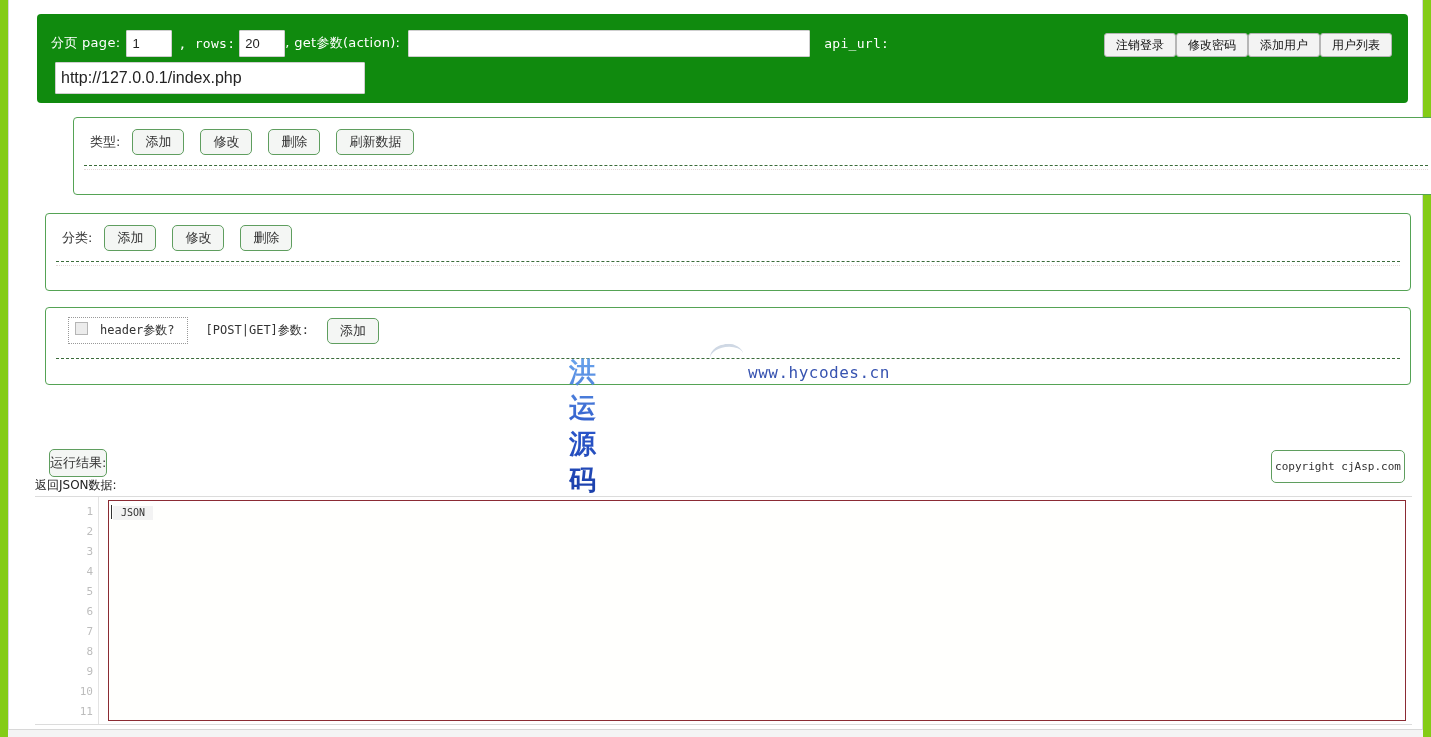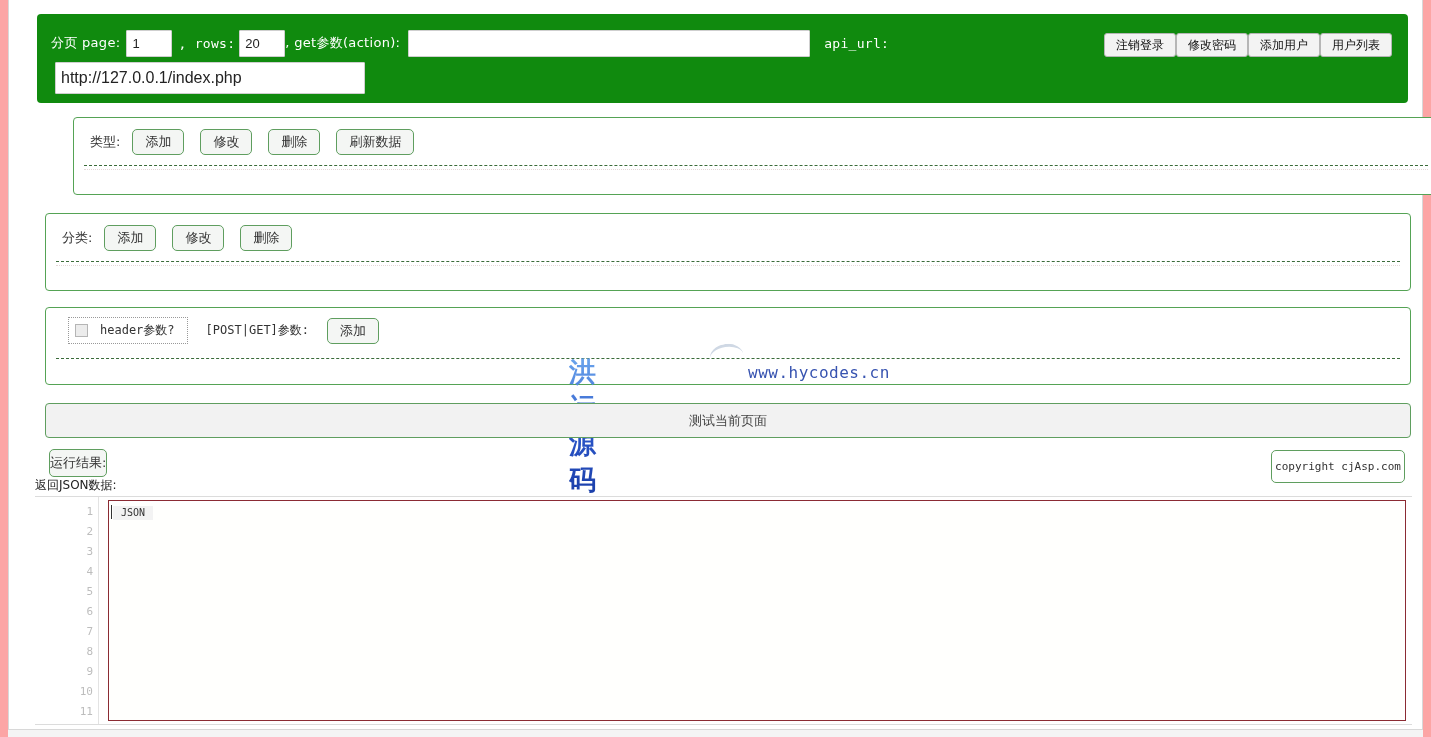--- a/index.html
+++ b/index.html
@@ -7,21 +7,21 @@
     margin: 0; padding: 0;
     width: 1431px; height: 737px;
     background: #ffffff;
     font-family: "Liberation Sans", sans-serif;
     overflow: hidden;
   }
   #page {
     position: absolute;
     left: 0; top: 0;
     width: 1431px; height: 737px;
-    background: #fca5a5;
+    background: #84cc16;
   }
   .page-frame {
     position: absolute;
     left: 8px; top: 0px;
     width: 1415px; height: 730px;
     background: #ffffff;
     border-left: 1px solid #d8d8d8;
     border-right: 1px solid #d8d8d8;
     border-bottom: 1px solid #d8d8d8;
   }
@@ -132,21 +132,20 @@
     left: 10px; right: 10px;
     border-top: 1px dotted #e4d8d8;
     height: 0;
   }
 
   
   .chkbox-wrap {
     border: 1px dotted #999;
     padding: 4px 12px 4px 6px;
     display: flex;
-    align-items: center;
     margin-right: 18px;
   }
   .chk {
     width: 13px; height: 13px;
     border: 1px solid #b5b5b5;
     background: #ececec;
     margin-right: 12px;
     cursor: pointer;
   }
   .mono-lbl {
@@ -366,23 +365,20 @@
       </div>
       <div class="dash" style="top:50px;"></div>
     </div>
 
     <div class="wm">
       <span class="wm-swoosh"></span>
       <span class="wm-cn">洪运源码</span>
       <span class="wm-url">www.hycodes.cn</span>
     </div>
 
-    <div class="testbar">
-      <span>测试当前页面</span>
-    </div>
 
     <button class="result-btn">运行结果:</button>
     <div class="copyright">
       <span>copyright cjAsp.com</span>
     </div>
     <div class="json-label">返回JSON数据:</div>
 
     <div class="editor">
       <div class="gutter">
         <div>1</div>

